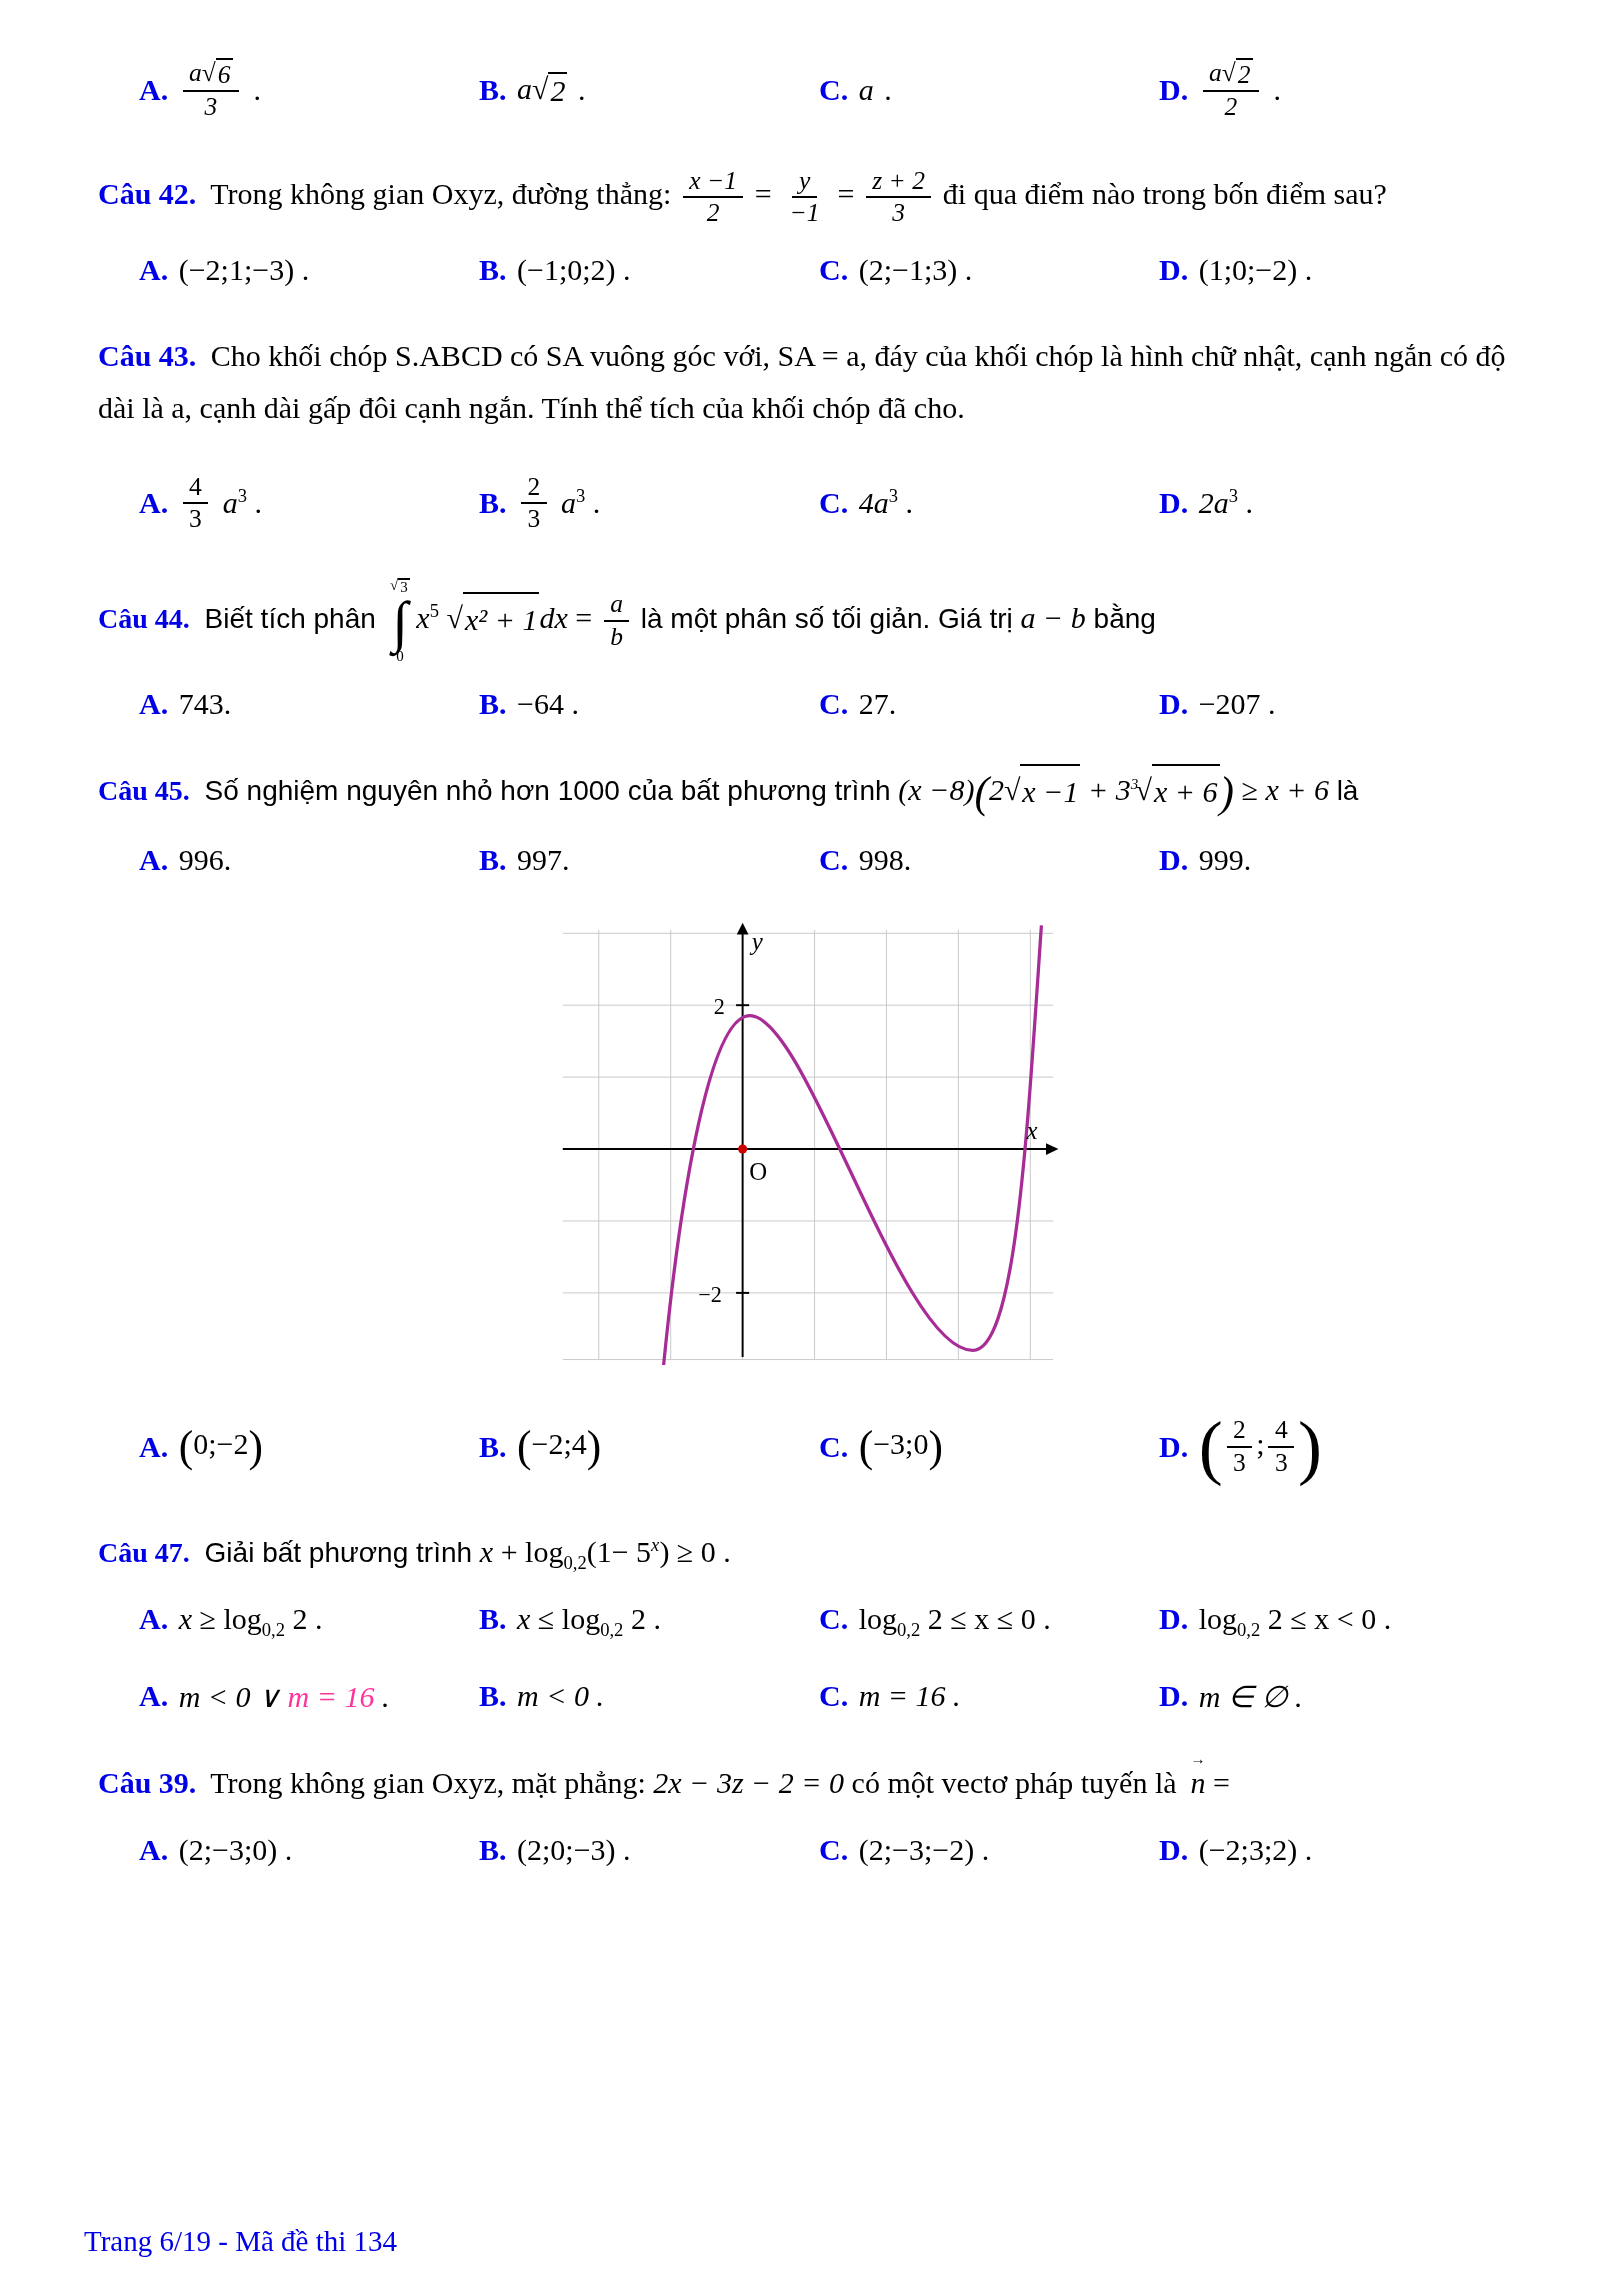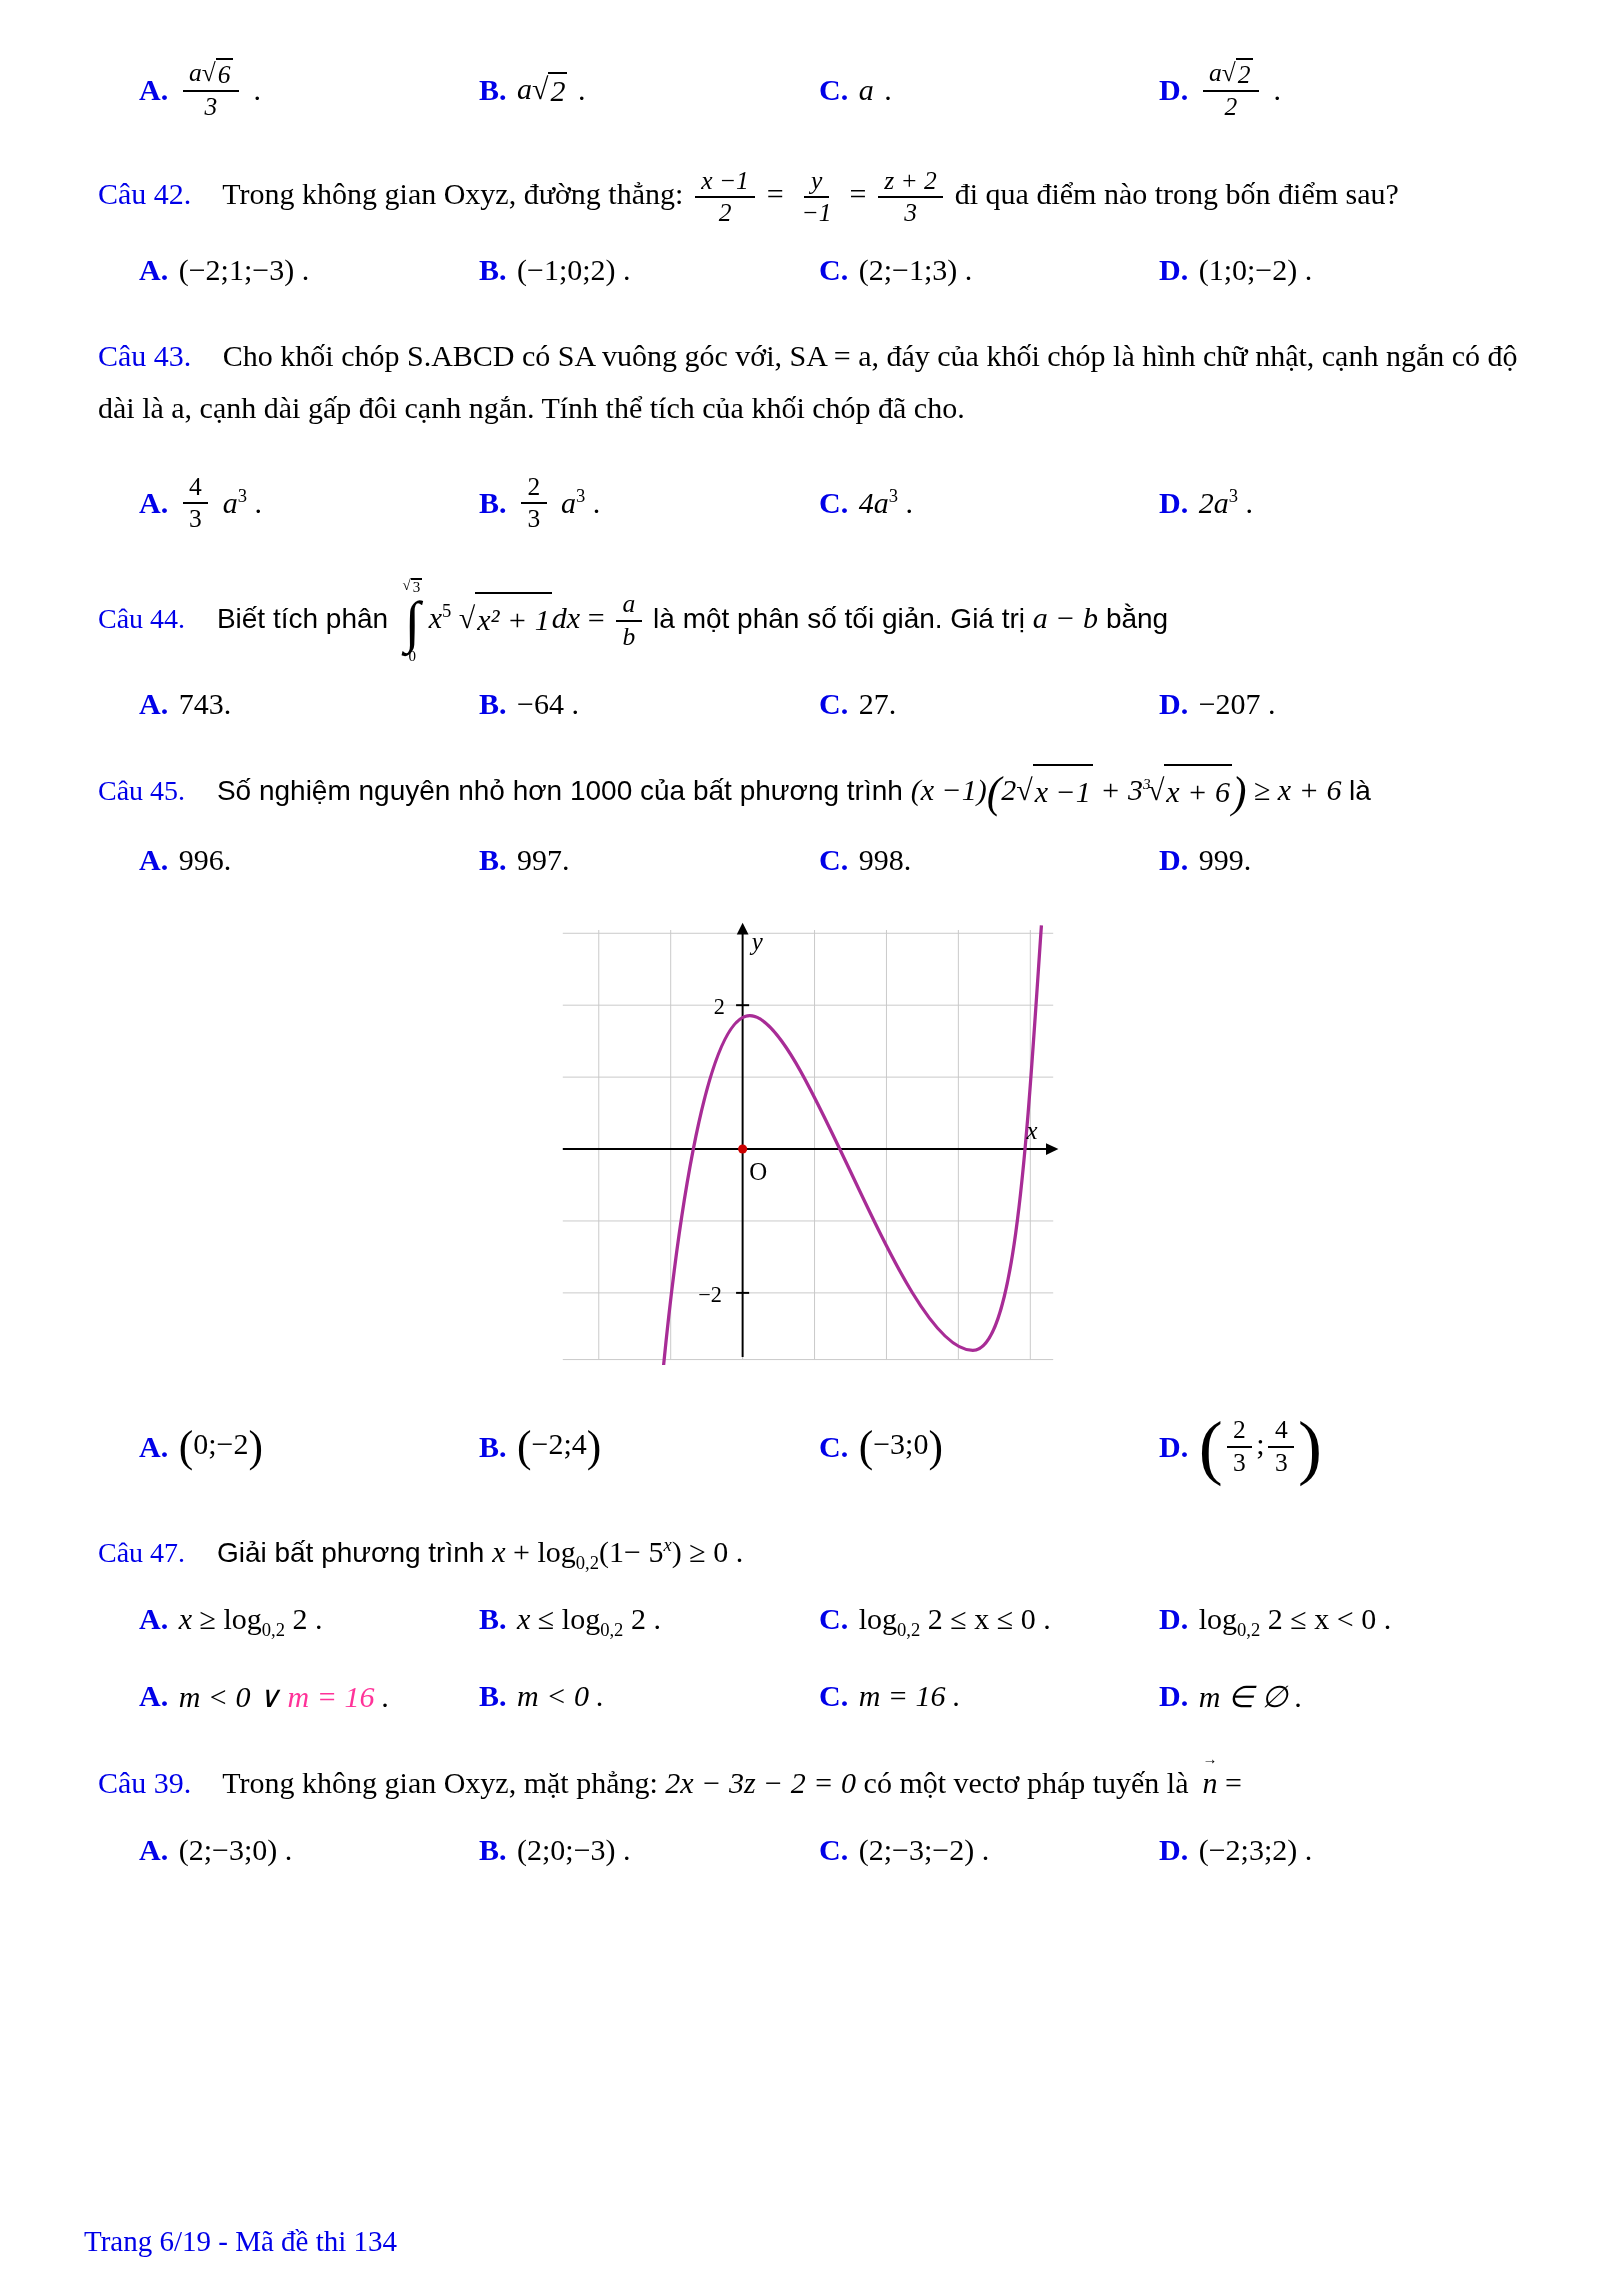--- a/index.html
+++ b/index.html
@@ -2,21 +2,21 @@
 <html style="--accent: #0000e8; --highlight: #ff3399; --curve: #a82c96;font-size:10.5px"><head>
 <meta charset="utf-8">
 <style>
   :root{ --accent:#0000e8; --highlight:#ff3399; --curve:#a82c96; }
   *{box-sizing:border-box;margin:0;padding:0}
   html,body{width:1623px;height:2295px}
   body{font-family:"Liberation Serif",serif;font-size:30px;color:#000;background:#fff;position:relative;overflow:hidden}
   .content{padding:34px 98px 0 98px}
   .q{margin-top:43px}
   .stem{line-height:1.75}
-  .qnum{color:var(--accent);font-weight:400;margin-right:24px;font-family:"Liberation Serif",serif}
+  .qnum{color:var(--accent);font-weight:700;margin-right:7px;font-family:"Liberation Serif",serif}
   .sans{font-family:"Liberation Sans",sans-serif;font-size:28px}
   .serif{font-family:"Liberation Serif",serif;font-size:30px}
   .mi{font-style:italic}
   .opts{display:grid;grid-template-columns:340px 340px 340px 1fr;padding-left:41px;margin-top:23.6px;align-items:center}
   .opt{display:flex;align-items:center;gap:10.5px;white-space:nowrap}
   .letter{color:var(--accent);font-weight:700}
   .val{white-space:nowrap}
   .frac{display:inline-flex;flex-direction:column;align-items:center;vertical-align:middle;line-height:1.2;font-size:0.85em;margin:0 3.9px;text-align:center}
   .frac .num{border-bottom:2px solid #000;padding:0 6.5px}
   .frac .den{padding:0 6.5px}
@@ -194,21 +194,21 @@
           <span class="val">−207 .</span>
         </div>
     </div>
   </div>
 
   <div class="q">
     <div class="stem sans">
       <span class="qnum">Câu 45.</span>
       <span>Số nghiệm nguyên nhỏ hơn 1000 của bất phương trình</span>
       <span class="serif mi">
-        <span>(x −1)</span><span class="bigp">(</span><span>2</span><span class="sqrt">
+        <span>(x −8)</span><span class="bigp">(</span><span>2</span><span class="sqrt">
             <span>x −1</span>
           </span>
         <span>+ 3</span><span class="ridx">3</span><span class="sqrt">
             <span>x + 6</span>
           </span><span class="bigp">)</span>
         <span>≥ x + 6</span>
       </span>
       <span>là</span>
     </div>
     <div class="opts">

